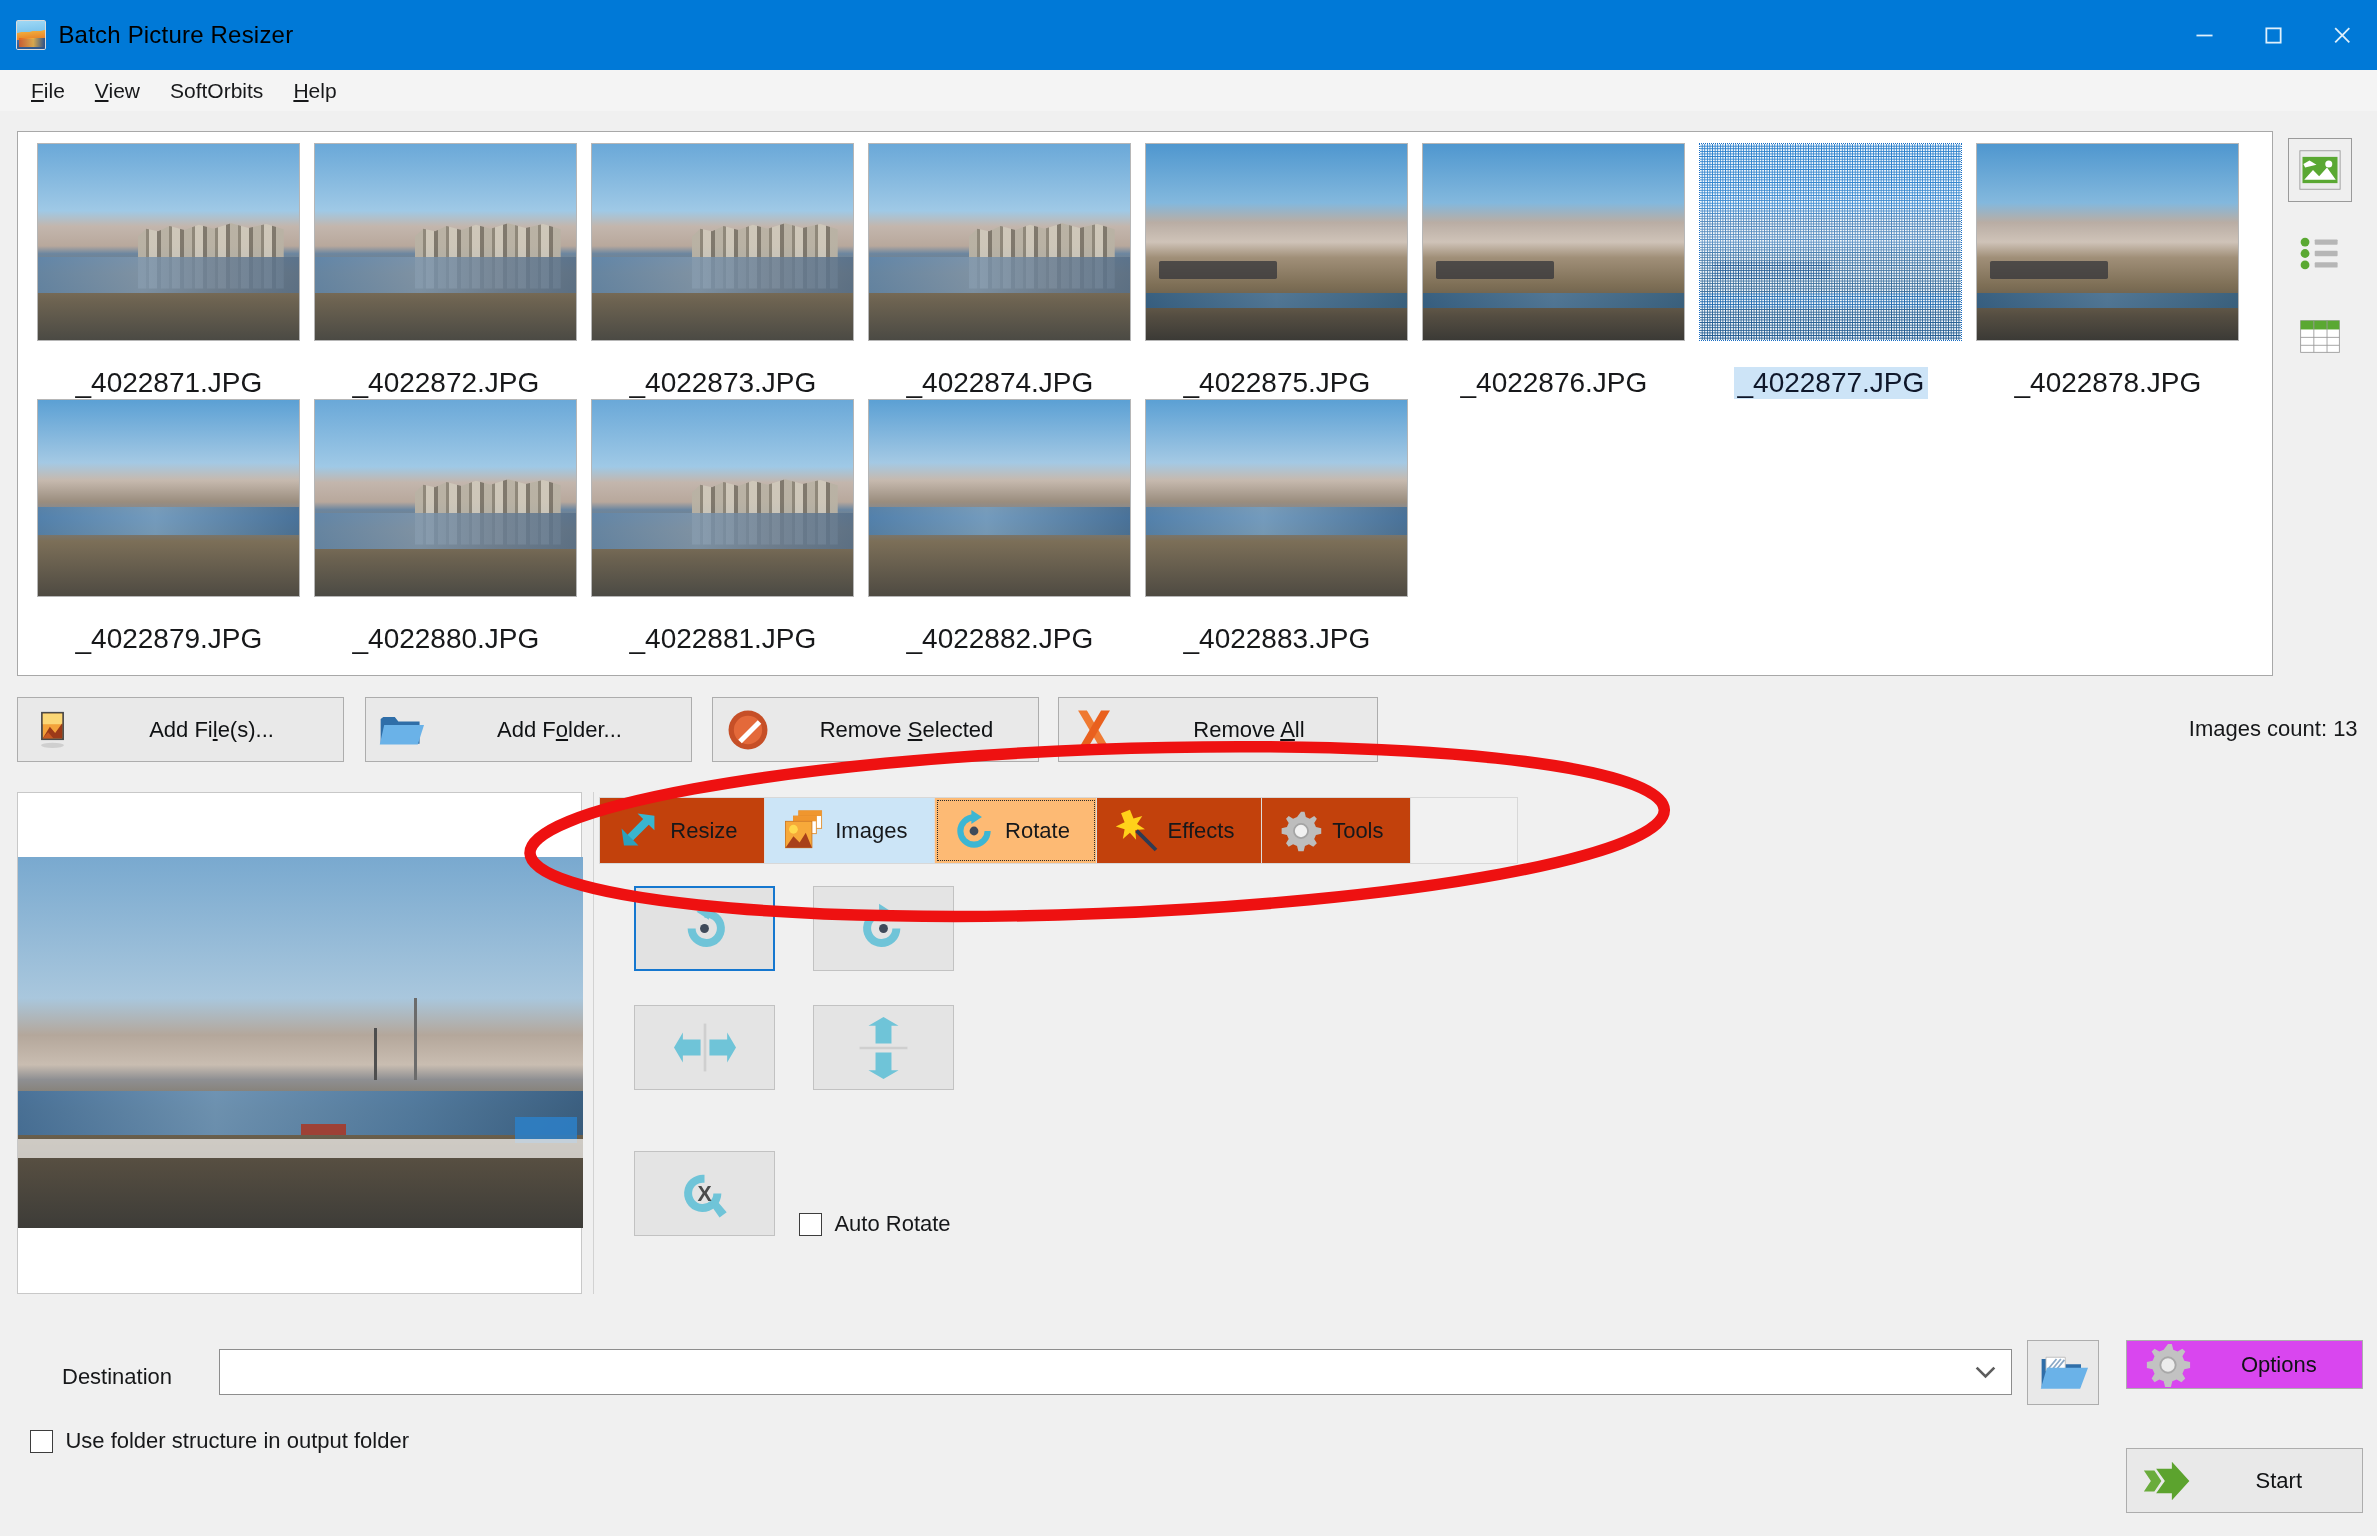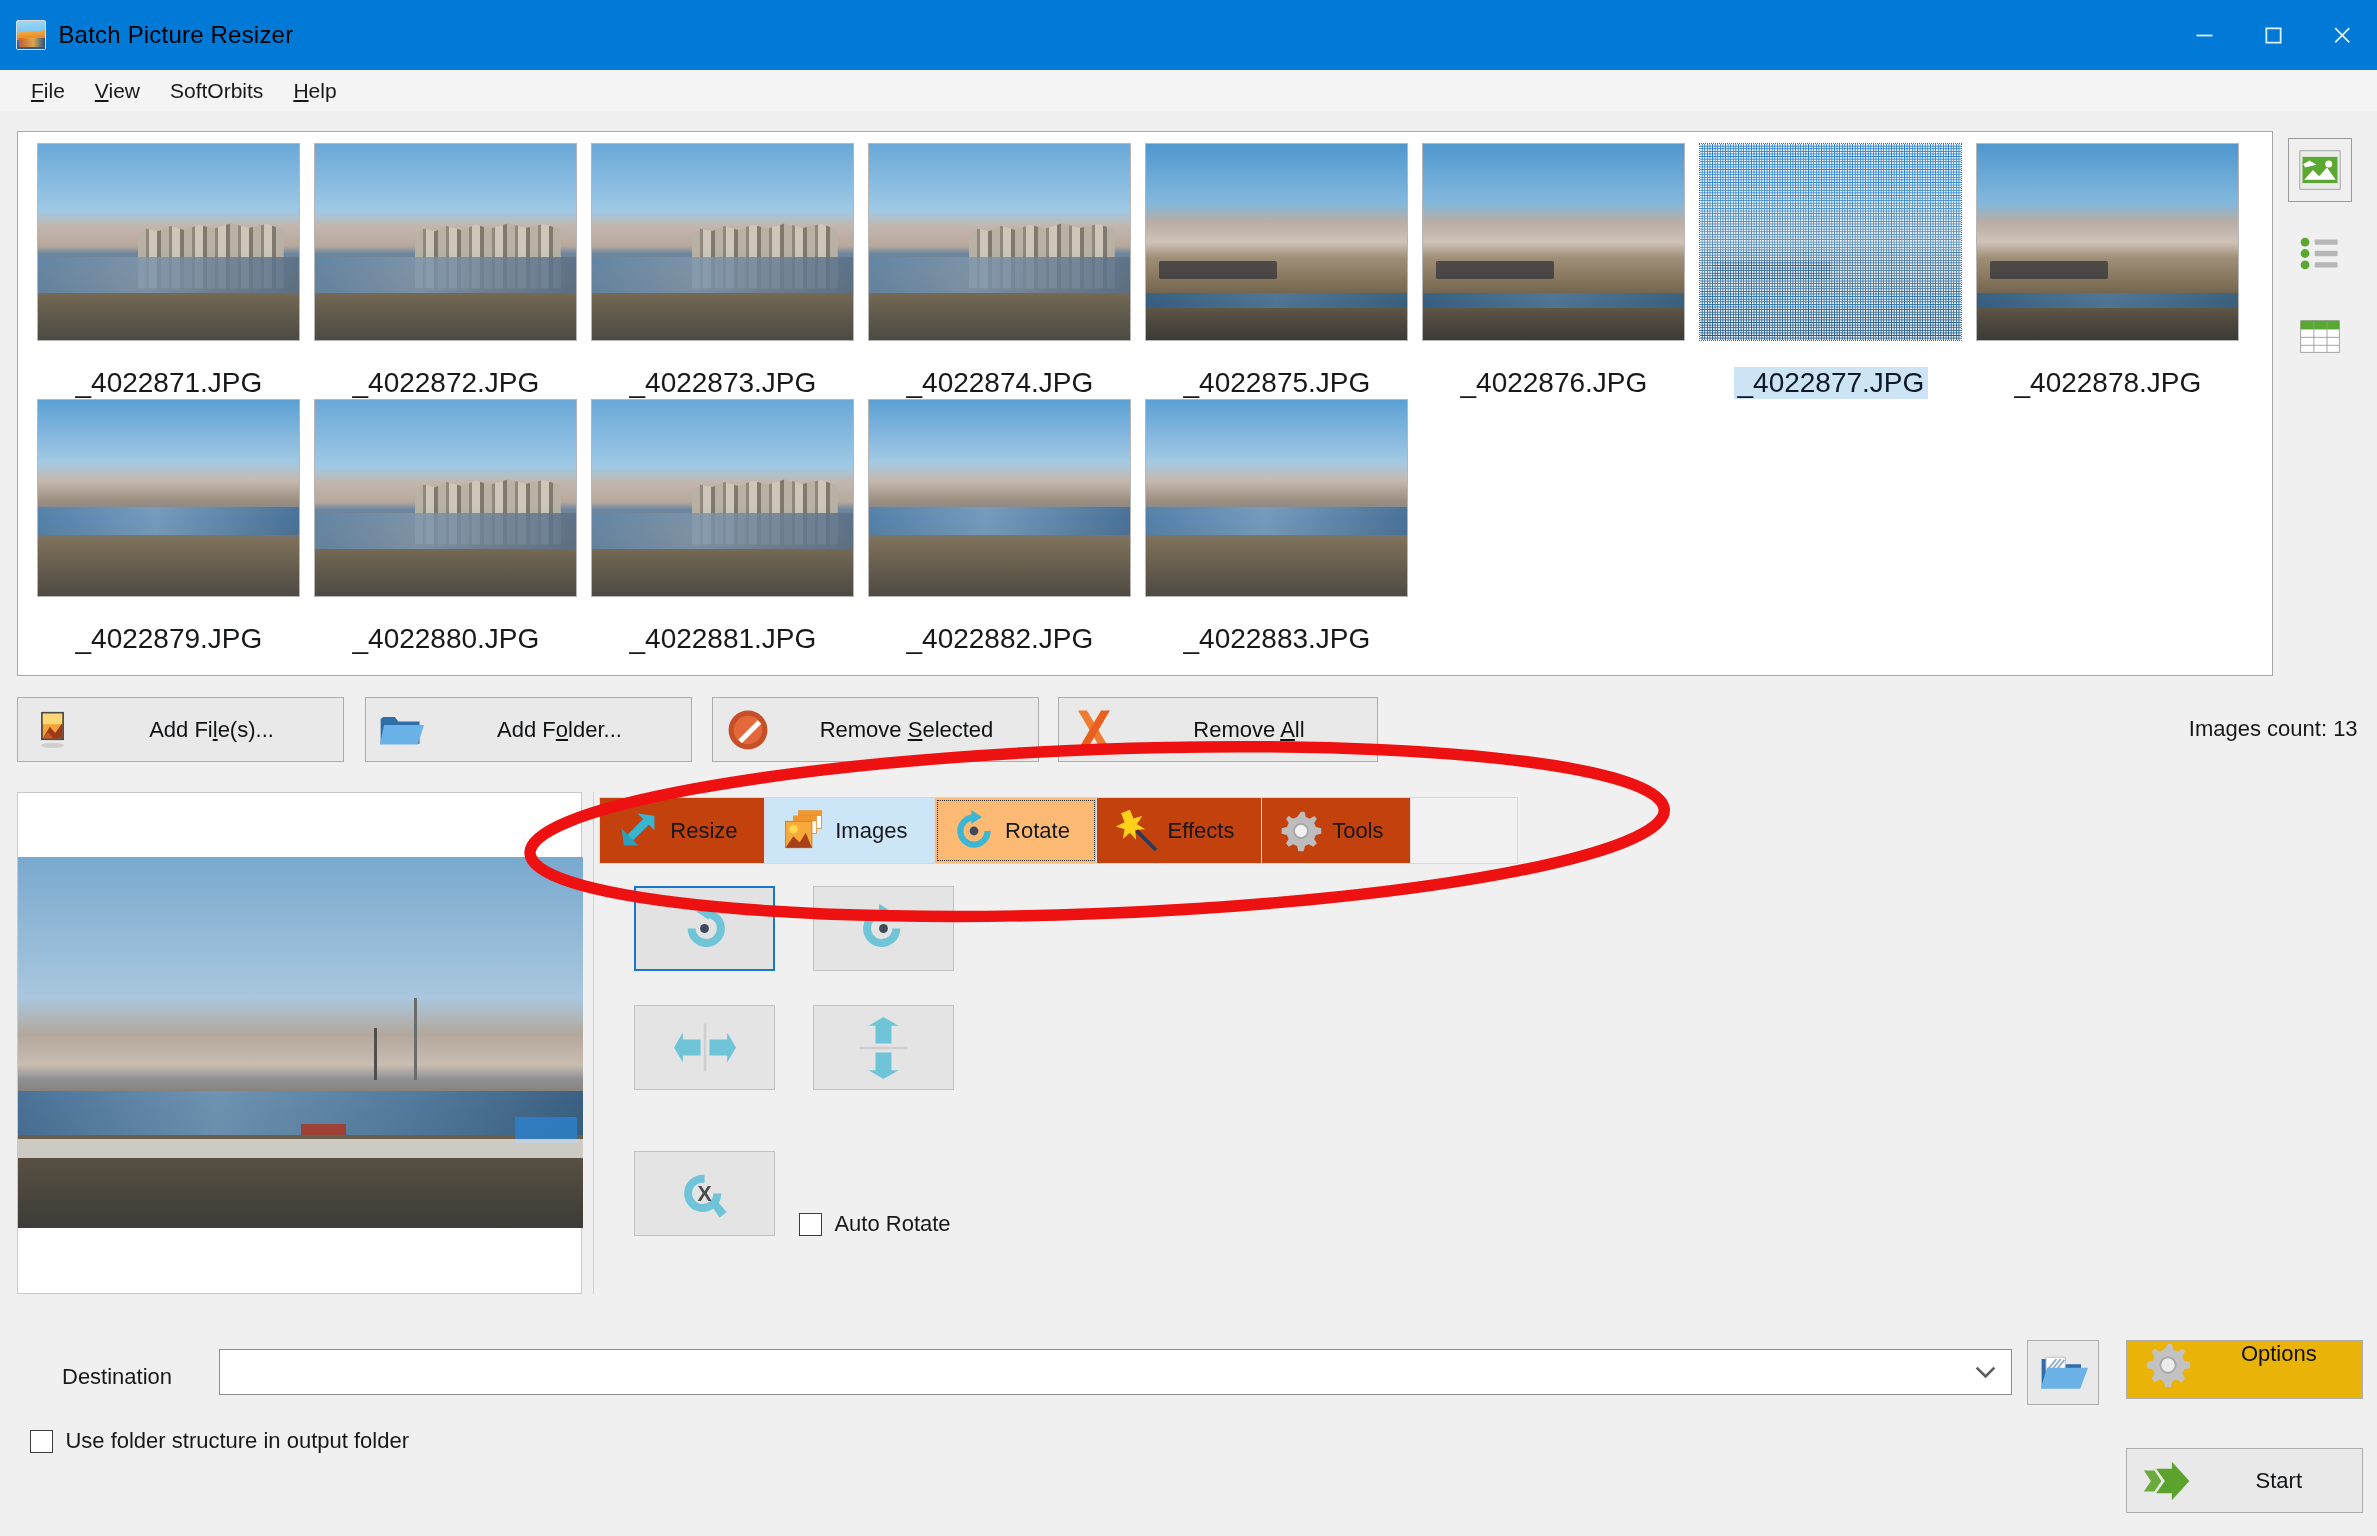--- a/index.html
+++ b/index.html
@@ -199,22 +199,22 @@
     background:#ffffff; border:0.9px solid #8d8d8d; display:flex; align-items:center;
   }
   .dest-combo .val { flex:1; padding-left:12.4px; font-size:21px; color:#17181a; }
   .dest-combo .chev { width:51px; display:flex; align-items:center; justify-content:center; }
 
   .browse-btn {
     position:absolute; left: 2027px; top: 1340px; width: 72px; height: 65px;
     background:#e9e9e9; border:0.9px solid #adadad; display:flex; align-items:center; justify-content:center;
   }
   .opt-btn {
-    position:absolute; left: 2126px; top: 1340px; width: 237px; height: 59px;
-    background:#eab308; border:0.9px solid #adadad; display:flex; align-items:flex-start;
+    position:absolute; left: 2126px; top: 1340px; width: 237px; height: 49px;
+    background:#d946ef; border:0.9px solid #adadad; display:flex; align-items:center;
   }
   .start-btn {
     position:absolute; left: 2126px; top: 1448px; width: 237px; height: 65px;
     background:#e9e9e9; border:0.9px solid #adadad; display:flex; align-items:center;
   }
   .opt-btn .ic, .start-btn .ic { width:81px; display:flex; align-items:center; justify-content:center;}
   .opt-btn .lbl, .start-btn .lbl { flex:1; text-align:center; font-size:22px; color:#101214; padding-right:12.4px; }
 
   .folderstruct { position:absolute; left: 30px; top: 1428px; display:flex; align-items:center; }
   .folderstruct .cl { font-size:22px; color:#17181a; margin-left:12.4px; }

